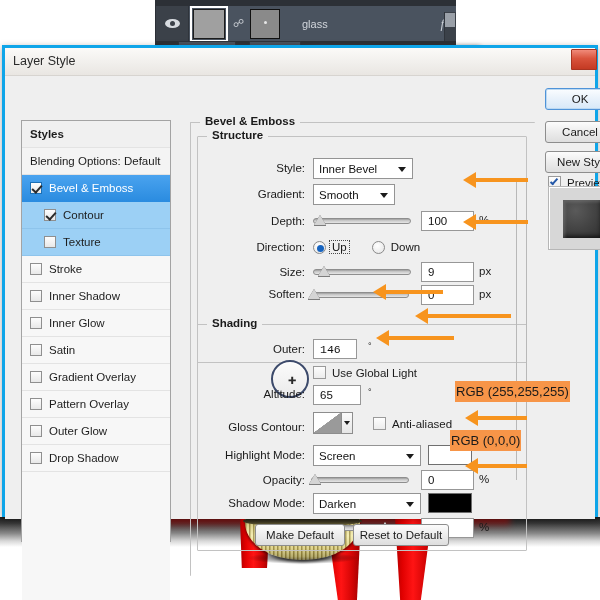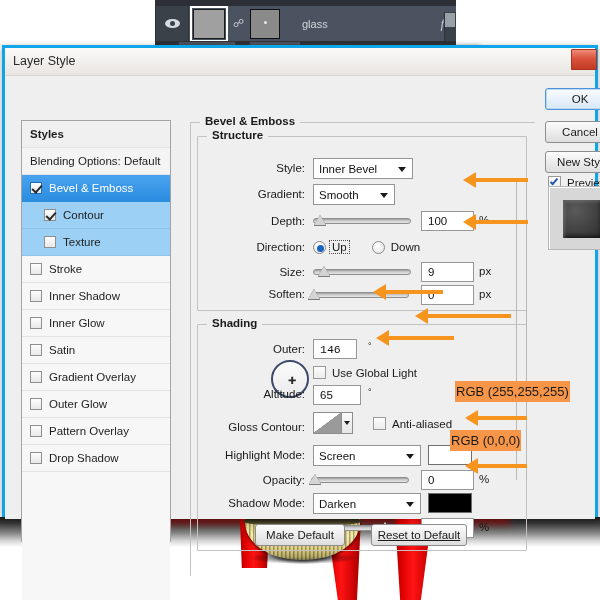--- a/index.html
+++ b/index.html
@@ -231,21 +231,21 @@
     position: absolute;
     border: 1px solid #c2c2c2;
     border-radius: 1px;
   }
   .group-title {
     position: absolute; top: -8px; left: 9px;
     background: #efefef; padding: 0 5px;
     font-size: 11.5px; font-weight: bold; color: #1a1a1a;
   }
   .g-bevel  { left: 7px;  top: 8px;   width: 345px; height: 454px; border-right:none; border-bottom:none;}
-  .g-struct { left: 14px; top: 22px;  width: 330px; height: 175px; }
+  .g-struct { left: 14px; top: 22px;  width: 330px; height: 227px; }
   .g-shade  { left: 14px; top: 210px; width: 330px; height: 227px; }
 
   .row { position: absolute; height: 22px; display: flex; align-items: center; }
   .lbl {
     position: absolute; text-align: right;
     font-size: 11.5px; color: #1a1a1a;
     white-space: nowrap;
   }
 
   .select {
@@ -487,25 +487,25 @@
         <div class="style-row plain">
           <span class="cbx"></span>
           <span>Satin</span>
         </div>
         <div class="style-row plain">
           <span class="cbx"></span>
           <span>Gradient Overlay</span>
         </div>
         <div class="style-row plain">
           <span class="cbx"></span>
+          <span>Pattern Overlay</span>
+        </div>
+        <div class="style-row plain">
+          <span class="cbx"></span>
           <span>Outer Glow</span>
-        </div>
-        <div class="style-row plain">
-          <span class="cbx"></span>
-          <span>Pattern Overlay</span>
         </div>
         <div class="style-row plain">
           <span class="cbx"></span>
           <span>Drop Shadow</span>
         </div>
         <div class="styles-filler"></div>
       </div>
 
       <div class="opt-panel">
 
@@ -636,21 +636,21 @@
         <div class="numbox" style="left:238px; top:404px; width:53px;">
           <span>78</span>
         </div>
         <div class="unit" style="left:296px; top:407px;">%</div>
 
       </div>
 
       <div class="btn" style="left:250px; top:448px; width:90px;">
         <span>Make Default</span>
       </div>
-      <div class="btn" style="left:366px; top:448px; width:96px;text-decoration:underline;">
+      <div class="btn" style="left:348px; top:448px; width:96px;">
         <span>Reset to Default</span>
       </div>
 
     </div>
   </div>
 
   <div class="btn primary" style="position:absolute; left:545px; top:88px; width:70px; height:22px;">
     <span>OK</span>
   </div>
   <div class="btn" style="position:absolute; left:545px; top:121px; width:70px; height:22px;">

